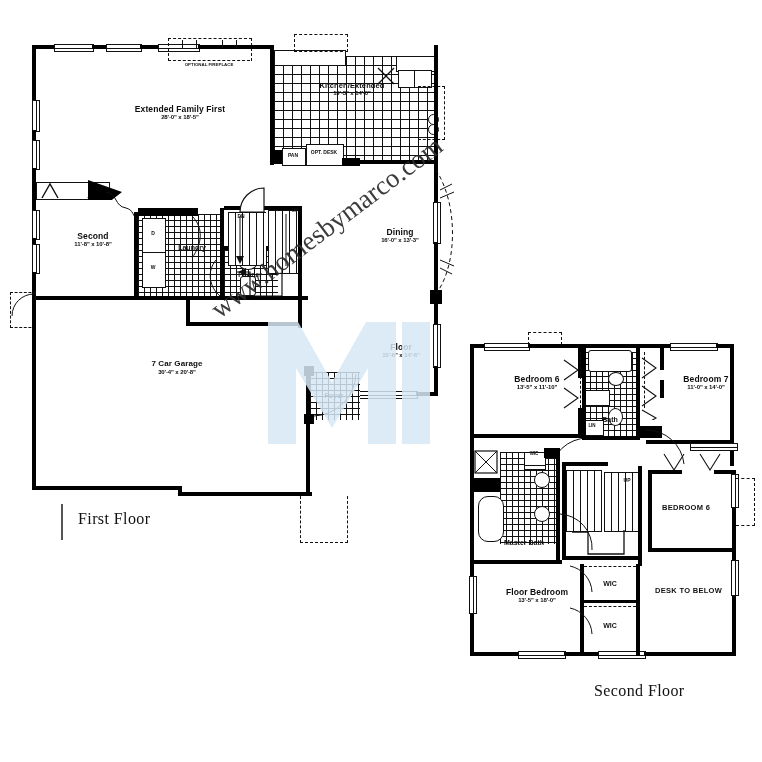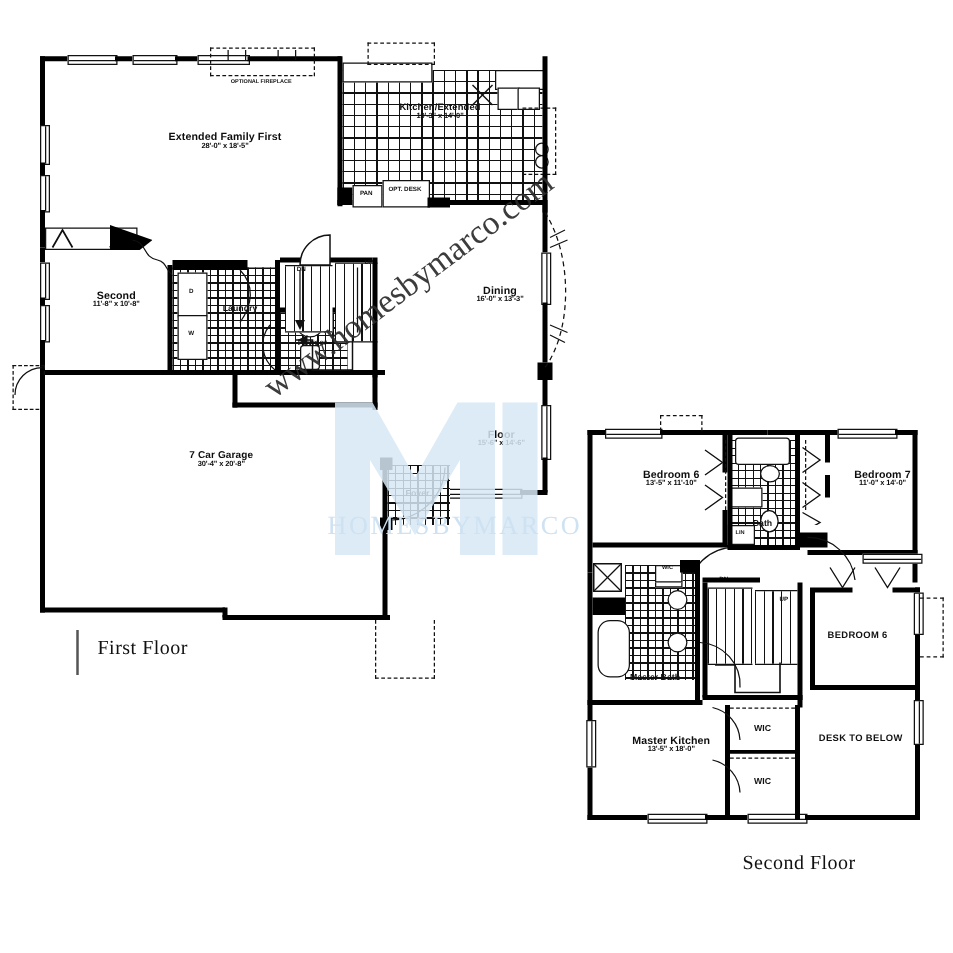--- a/index.html
+++ b/index.html
@@ -359,21 +359,21 @@
     <div class="tiny" style="left:490px;top:538px;width:68px;font-size:7px;line-height:1.3;white-space:normal;">Master Bath</div>
     <div class="wall" style="left:470px;top:458px;width:4px;height:106px;"></div>
     <div class="wall" style="left:556px;top:450px;width:4px;height:110px;"></div>
     <div class="wall" style="left:470px;top:560px;width:92px;height:4px;"></div>
     <div class="solid" style="left:544px;top:448px;width:16px;height:10px;"></div>
     <svg style="position:absolute;left:556px;top:512px;width:40px;height:44px;">
       <path d="M4,2 A34,34 0 0 1 36,38" fill="none" stroke="#111" stroke-width="1"></path>
     </svg>
 
     <div class="lbl" style="left:482px;top:588px;width:110px;">
-      <span class="nm">Master Kitchen</span>
+      <span class="nm">Floor Bedroom</span>
       <span class="dim">13'-5" x 18'-0"</span>
     </div>
     <div class="wall" style="left:470px;top:564px;width:4px;height:92px;"></div>
     <div class="winV" style="left:469px;top:576px;width:6px;height:36px;"></div>
     <div class="wall" style="left:470px;top:652px;width:48px;height:4px;"></div>
     <div class="win" style="left:518px;top:651px;width:46px;height:6px;"></div>
     <div class="wall" style="left:564px;top:652px;width:34px;height:4px;"></div>
     <div class="win" style="left:598px;top:651px;width:46px;height:6px;"></div>
     <div class="wall" style="left:644px;top:652px;width:92px;height:4px;"></div>
 
@@ -390,17 +390,16 @@
     <div class="dashline-h" style="left:584px;top:606px;width:52px;"></div>
 
     <div class="floorlabel" style="left:594px;top:682px;">Second Floor</div>
   </div>
 
   <div id="wm">
     <svg id="wmlogo" viewBox="0 0 210 135">
       <path d="M6,6 L6,128 L34,128 L34,52 L70,112 L106,52 L106,128 L134,128 L134,6 L104,6 L70,66 L36,6 Z" fill="#d6e8f5" opacity="0.85"></path>
       <path d="M140,6 L168,6 L168,128 L140,128 Z" fill="#d6e8f5" opacity="0.85"></path>
     </svg>
-    <div id="wmco">HOMESBYMARCO</div>
     <div id="wmtext">www.homesbymarco.com</div>
   </div>
 
 </div>
 
 </body></html>

